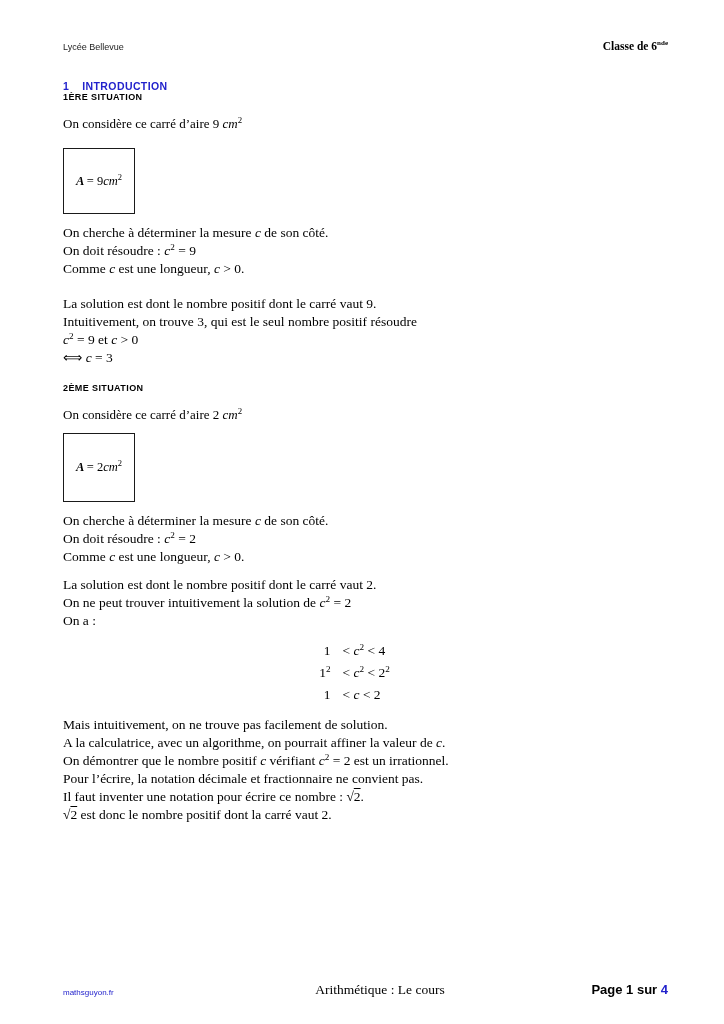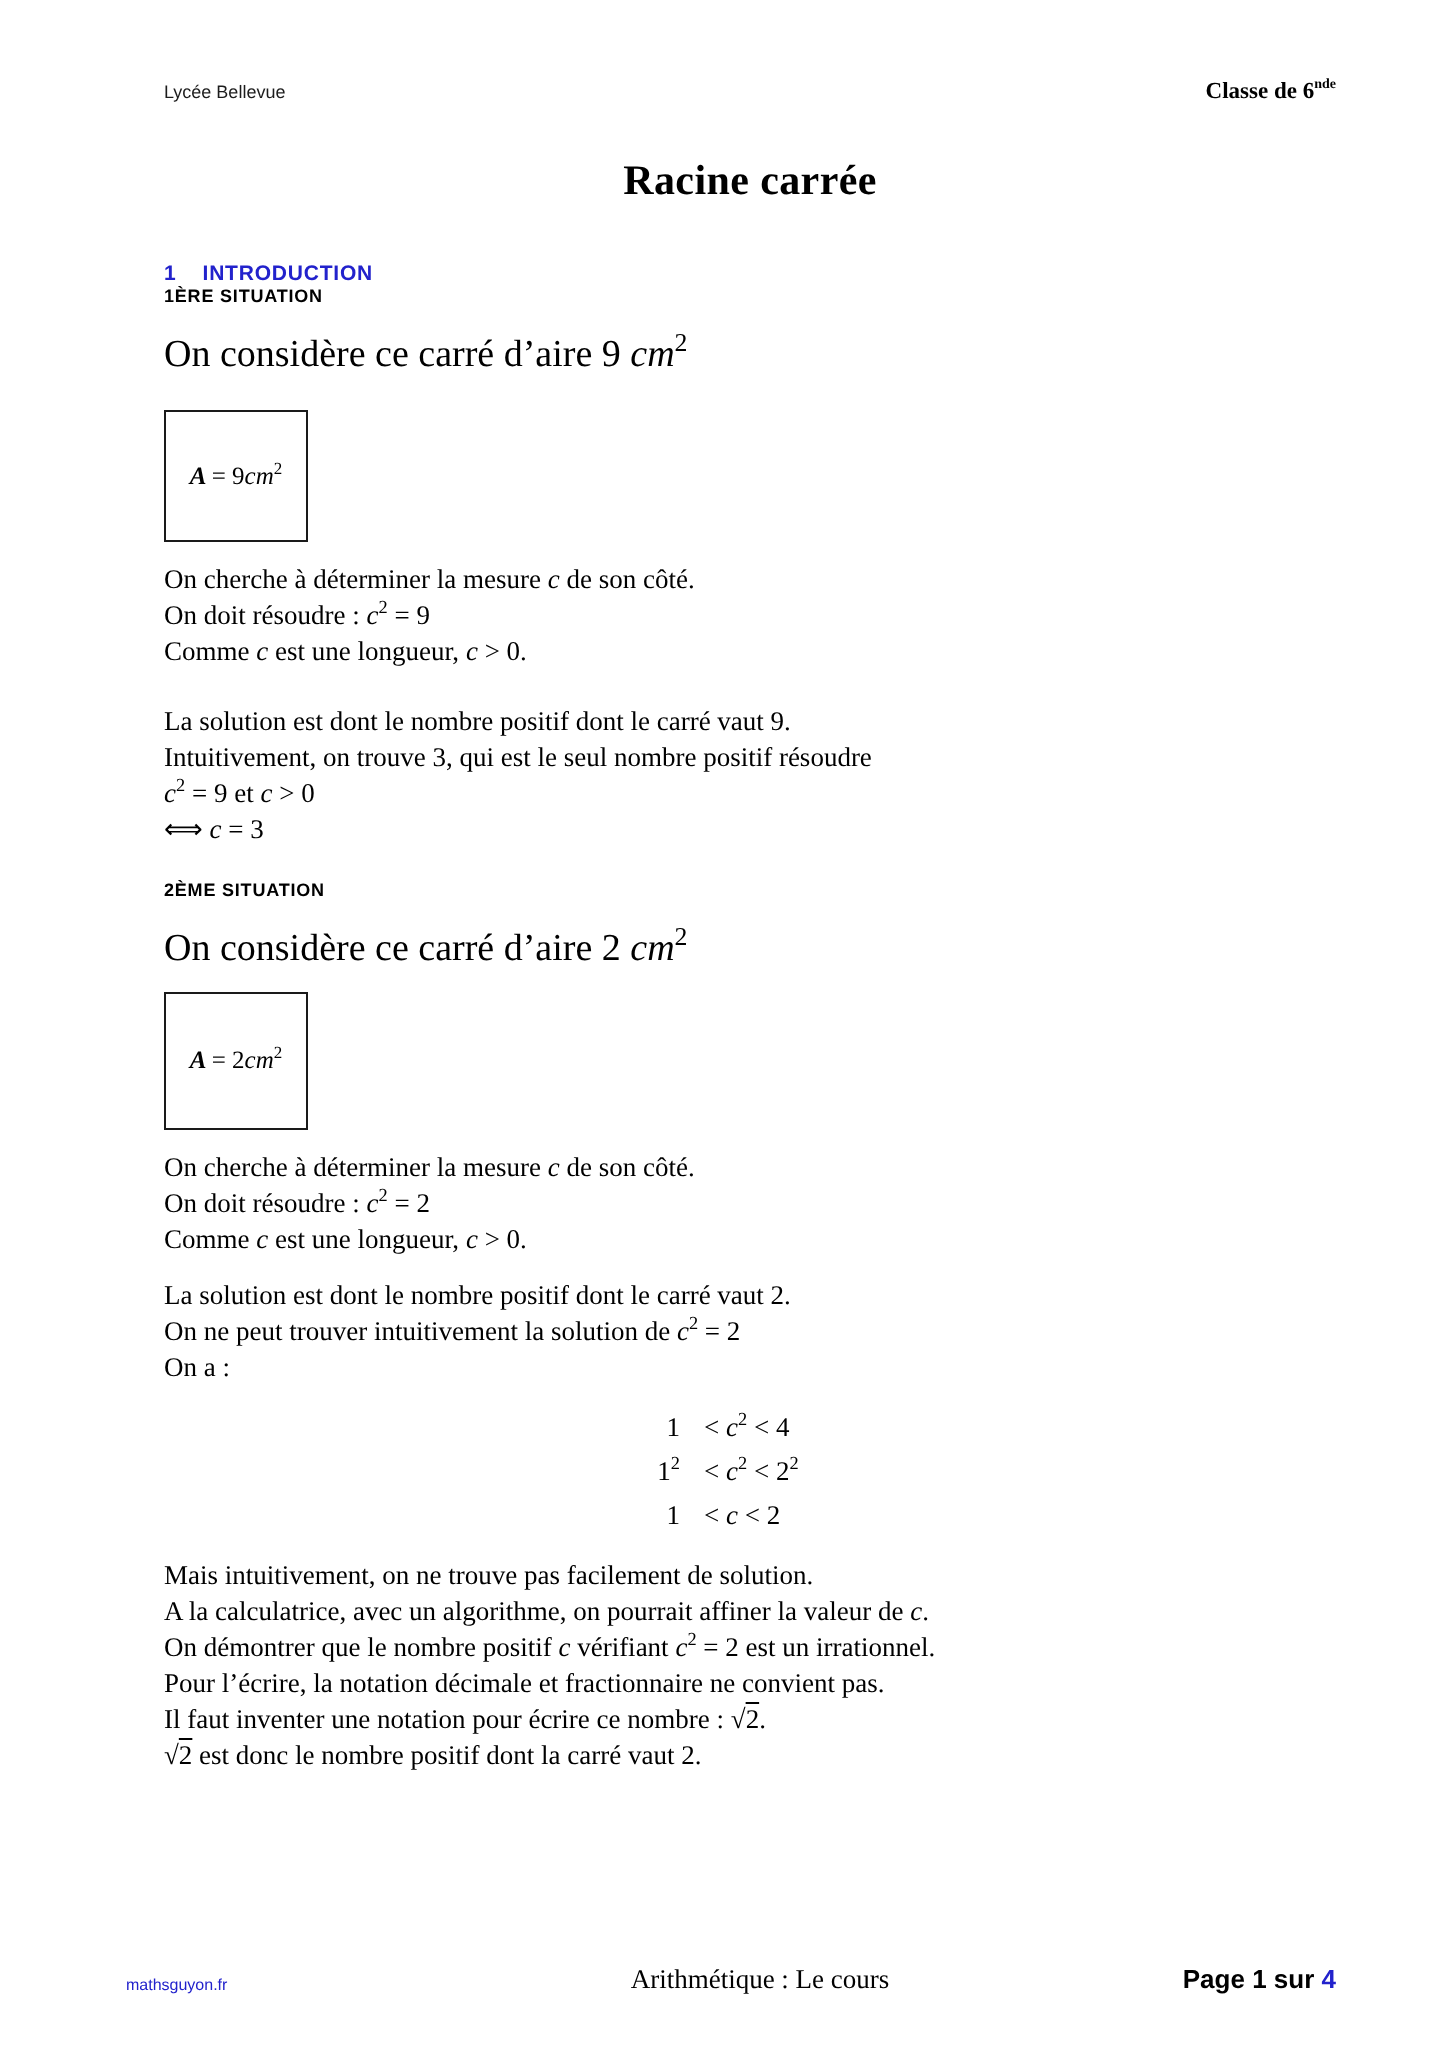--- a/index.html
+++ b/index.html
@@ -1,20 +1,20 @@
 <!DOCTYPE html>
 <html><head>
 <meta charset="utf-8">
 <style>
   html,body{margin:0;padding:0;background:#ffffff;}
   .page{
     width:724px;height:1024px;position:relative;background:#ffffff;
     font-family:"Liberation Serif",serif;color:#000000;overflow:hidden;
   }
-  .content{padding:40px 56px 0 82px;}
+  .content{padding:40px 56px 0 63px;}
 
   
   .doc-header{display:flex;justify-content:space-between;align-items:baseline;}
   .school{font-family:"Liberation Sans",sans-serif;font-size:9px;color:#1c1c1c;}
   .classe{font-family:"Liberation Serif",serif;font-weight:bold;font-size:11.5px;}
   .classe .supsc{font-size:7px;vertical-align:super;line-height:0;}
 
   
   .doc-title{text-align:center;font-weight:bold;font-size:21px;margin-top:26px;letter-spacing:0.2px;}
 
@@ -24,21 +24,21 @@
     font-size:10.5px;color:#2222cc;letter-spacing:0.4px;
   }
   .section-heading .sec-num{margin-right:13px;}
   .subheading{
     font-family:"Liberation Sans",sans-serif;font-weight:bold;
     font-size:9px;color:#000;letter-spacing:0.4px;
   }
   .sub2{margin-top:16px;}
 
   
-  .lead{margin-top:14px;font-size:19px;}
+  .lead{margin-top:14px;font-size:13px;}
   .para{font-size:13.5px;line-height:18px;}
   .p-after-box{margin-top:10px;}
   .p-gap{margin-top:17px;}
   .p-gap-sm{margin-top:10px;}
   .line{min-height:18px;}
 
   
   .square-box{
     width:70px;height:64px;border:1.6px solid #1a1a1a;margin-top:16px;
     display:flex;align-items:center;justify-content:center;font-size:12.5px;white-space:nowrap;
@@ -75,21 +75,20 @@
 <body>
 
 <div class="page">
   <div class="content">
 
     <div class="doc-header">
       <span class="school">Lycée Bellevue</span>
       <span class="classe"><span>Classe de 6</span><span class="supsc">nde</span></span>
     </div>
 
-    <div class="doc-title">Racine carrée</div>
 
     <div class="section-heading">
       <span class="sec-num">1</span><span>INTRODUCTION</span>
     </div>
 
     <div class="subheading">1ÈRE SITUATION</div>
 
     <div class="lead"><span>On considère ce carré d’aire 9 </span><span class="seg-i">cm</span><span class="seg-sup">2</span></div>
 
     <div class="square-box">

